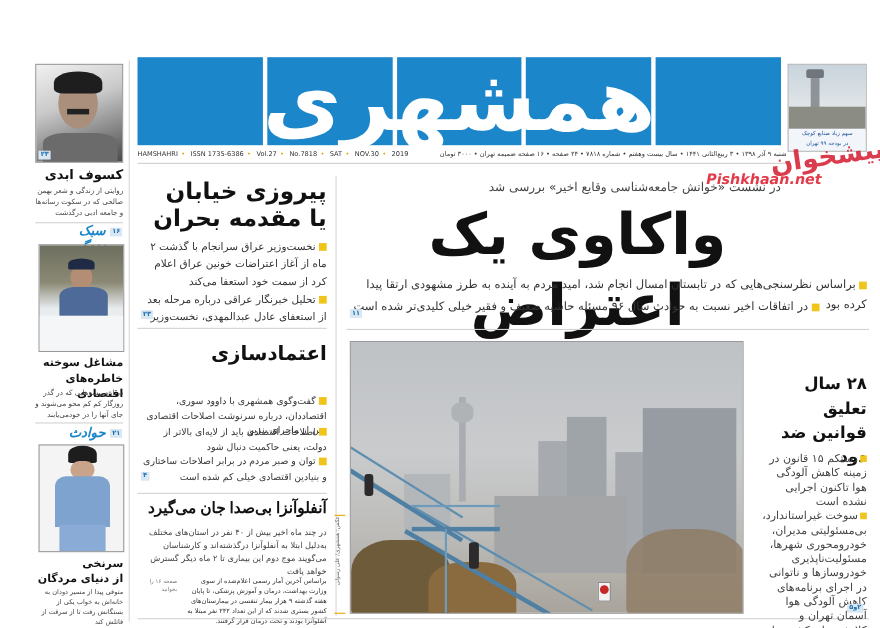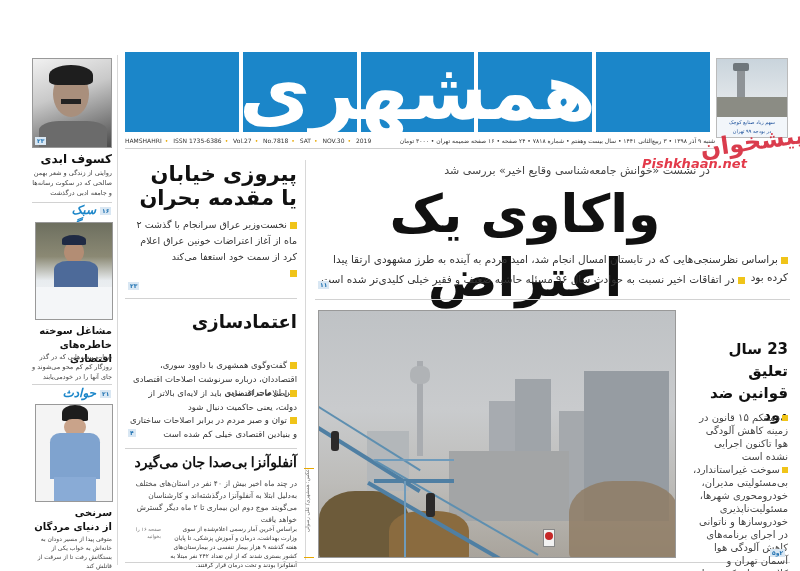--- a/index.html
+++ b/index.html
@@ -144,21 +144,21 @@
 </div>
 <div class="lt" style="left:30px; top:534px; width:82px; font-size:6px; line-height:9px;">متوفی پیدا از مسیر دودان به خانه‌اش به خواب یکی از بستگانش رفت تا از سرقت از قاتلش کند</div>
 
 <div class="abs vrule" style="left:305px; top:160px; height:400px;"></div>
 
 <div class="head2" style="left:125px; top:162px; width:172px; font-size:21px;">
   <div>پیروزی خیابان</div>
   <div>یا مقدمه بحران</div>
 </div>
 <div class="bul" style="left:125px; top:217px; width:172px;"><span class="sq"></span><span>نخست‌وزیر عراق سرانجام با گذشت ۲ ماه از آغاز اعتراضات خونین عراق اعلام کرد از سمت خود استعفا می‌کند</span></div>
-<div class="bul" style="left:125px; top:265px; width:172px;"><span class="sq"></span></div>
+<div class="bul" style="left:125px; top:265px; width:172px;"><span class="sq"></span><span>تحلیل خبرنگار عراقی درباره مرحله بعد از استعفای عادل عبدالمهدی، نخست‌وزیر</span></div>
 <div class="page-num" style="left:128px; top:282px;">۲۳</div>
 
 <div class="hr" style="left:125px; top:298px; width:172px;"></div>
 
 <div class="head2" style="left:125px; top:310px; width:172px; font-size:18px; line-height:24px;">
   <div>اعتمادسازی</div>
 </div>
 <div class="bul" style="left:125px; top:359px; width:172px; font-size:8.5px; line-height:13.5px;"><span class="sq"></span><span>گفت‌وگوی همشهری با داوود سوری، اقتصاددان، درباره سرنوشت اصلاحات اقتصادی پس از ماجرای بنزین</span></div>
 <div class="bul" style="left:125px; top:387px; width:172px; font-size:8.5px; line-height:13.5px;"><span class="sq"></span><span>اصلاحات اقتصادی باید از لایه‌ای بالاتر از دولت، یعنی حاکمیت دنبال شود</span></div>
 <div class="bul" style="left:125px; top:414px; width:172px; font-size:8.5px; line-height:13.5px;"><span class="sq"></span><span>توان و صبر مردم در برابر اصلاحات ساختاری و بنیادین اقتصادی خیلی کم شده است</span></div>
@@ -202,18 +202,18 @@
   <div class="rail" style="left:85px; top:170px; width:2px; height:78px;"></div>
   <div style="position:absolute; left:12px; top:120px; width:8px; height:20px; background:#2c2a2a; border-radius:3px;"></div>
   <div style="position:absolute; left:107px; top:182px; width:9px; height:24px; background:#2c2a2a; border-radius:3px;"></div>
   <div style="position:absolute; left:224px; top:218px; width:12px; height:18px; background:#f2f2f2; border:1px solid #888;">
     <div style="width:8px; height:8px; border-radius:50%; background:#c62828; margin:2px auto 0;"></div>
   </div>
 </div>
 <div class="abs photo-credit">عکس: همشهری/ علی رسولی</div>
 
 <div class="abs rightcol-head">
-  <div>23 سال تعلیق</div>
+  <div>۲۸ سال تعلیق</div>
   <div>قوانین ضد دود</div>
 </div>
 <div class="rtext" style="left:690px; top:384px; width:98px;"><span class="sq"></span><span>دستکم ۱۵ قانون در زمینه کاهش آلودگی هوا تاکنون اجرایی نشده است</span></div>
 <div class="rtext" style="left:690px; top:436px; width:98px;"><span class="sq"></span><span>سوخت غیراستاندارد، بی‌مسئولیتی مدیران، خودرومحوری شهرها، مسئولیت‌ناپذیری خودروسازها و ناتوانی در اجرای برنامه‌های کاهش آلودگی هوا آسمان تهران و کلانشهرهای کشور را سیاه‌تر کرده است</span></div>
 <div class="page-num" style="left:770px; top:549px;">۲و۵</div>
 
 </body></html>

